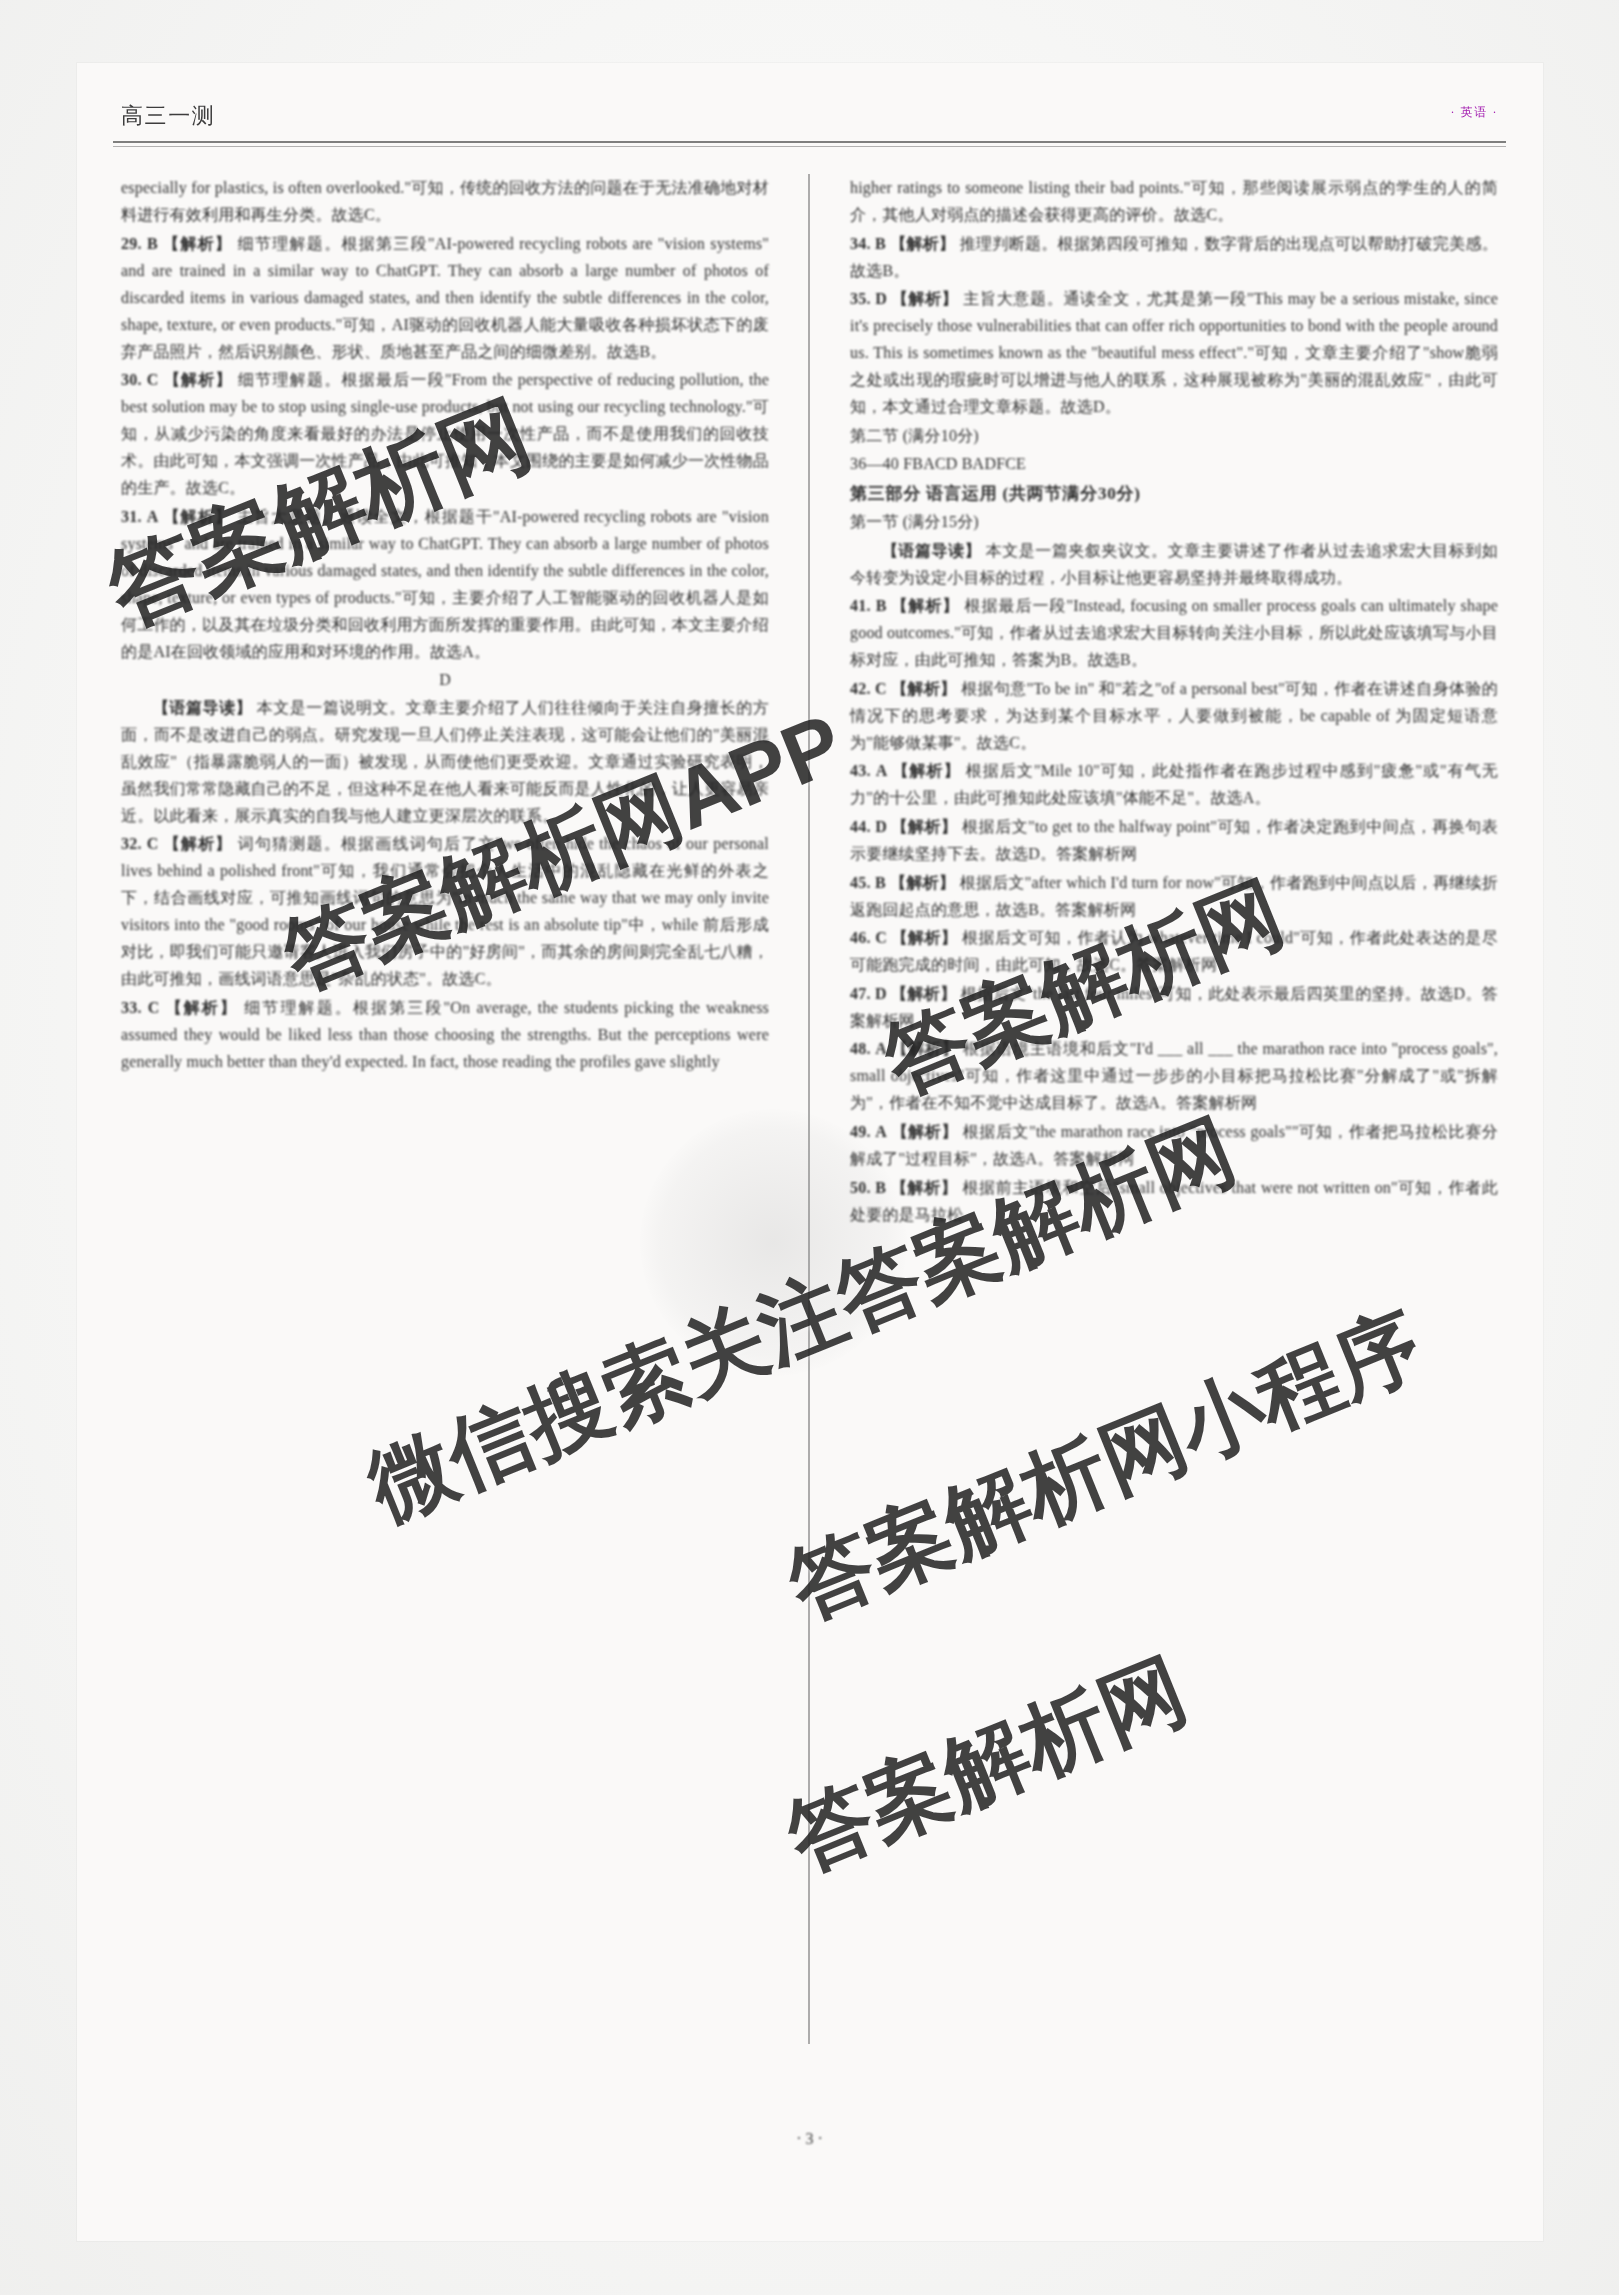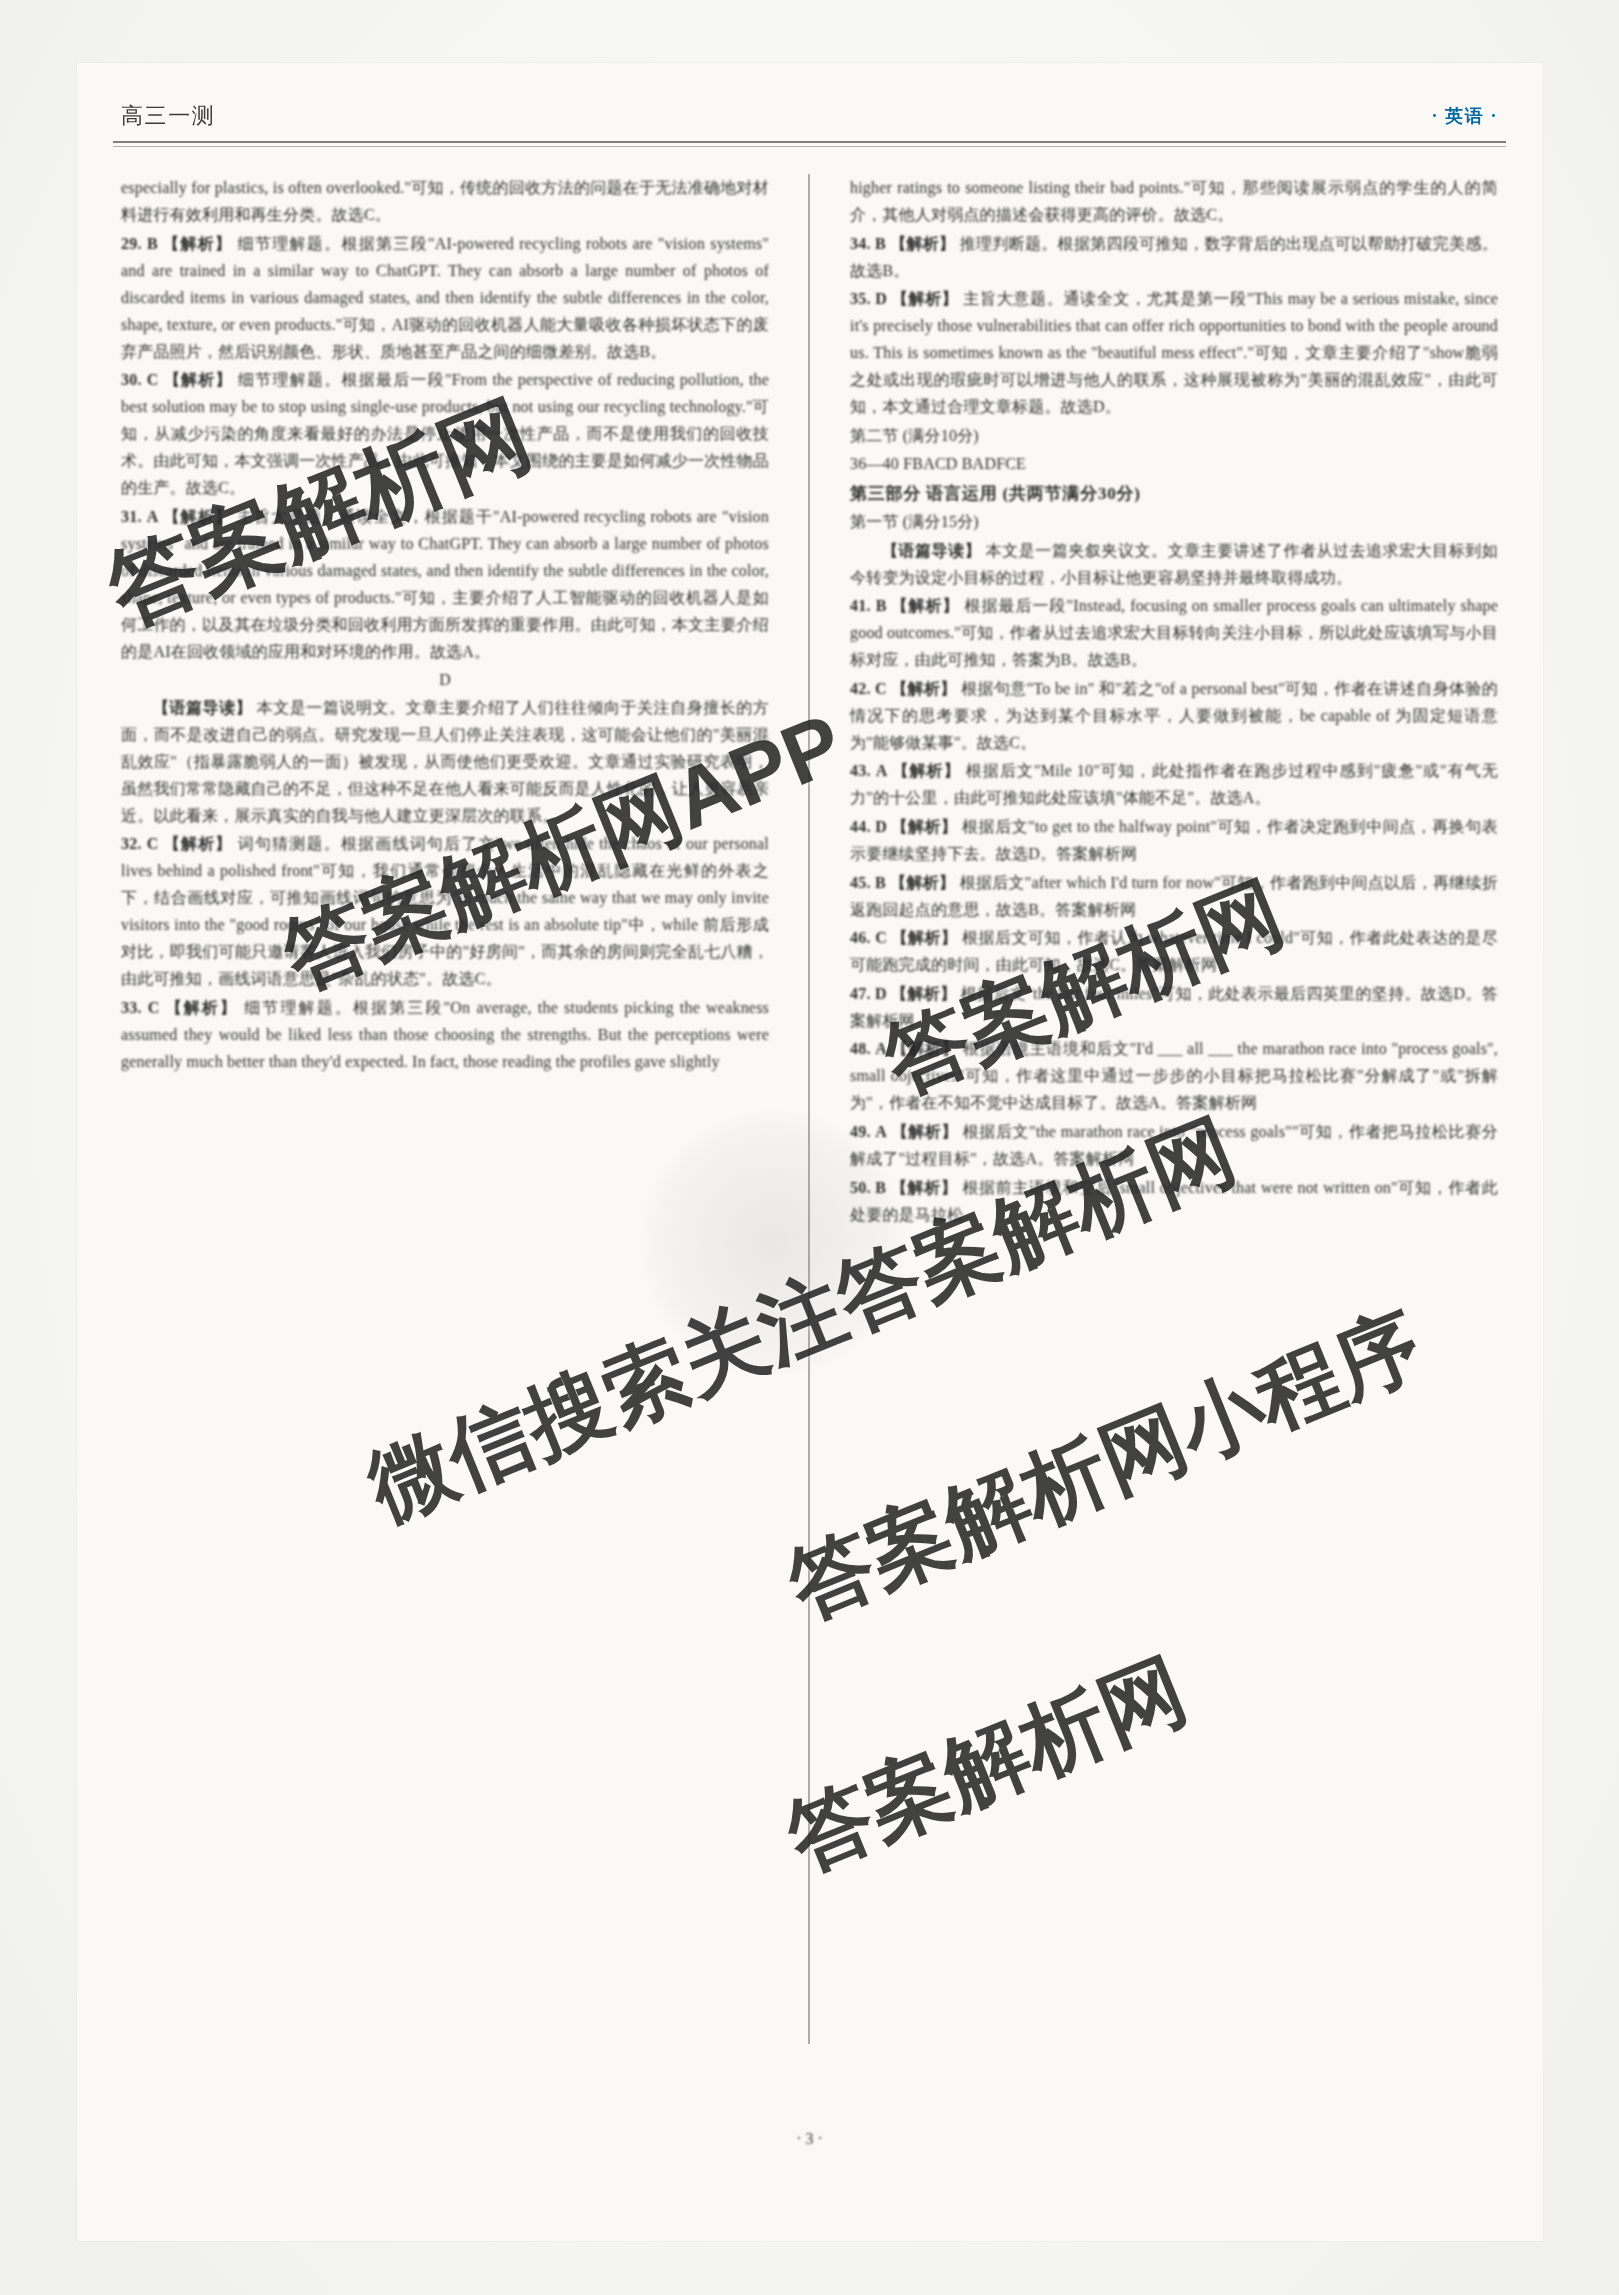--- a/index.html
+++ b/index.html
@@ -35,23 +35,22 @@
   .header{
     position:absolute;left:113px;top:96px;width:1393px;height:49px;
   }
   .header .left{
     position:absolute;left:8px;top:4.9px;
     font-size:22px;letter-spacing:1.6px;color:#3d3d3d;
     filter:blur(0.6px);
   }
   .header .right{
     position:absolute;right:8px;top:8px;
-    font-size:18px;letter-spacing:1.6px;color:#0369a1;
+    font-size:12px;letter-spacing:1.6px;color:#a21caf;
     filter:blur(0.6px);
-    font-weight:bold;
   }
   .header .rule{
     position:absolute;left:0;top:45px;width:1393px;height:2.4px;
     background:#555;opacity:.75;
   }
   .header .rule2{
     position:absolute;left:0;top:50px;width:1393px;height:0.8px;
     background:#777;opacity:.55;
   }
 

